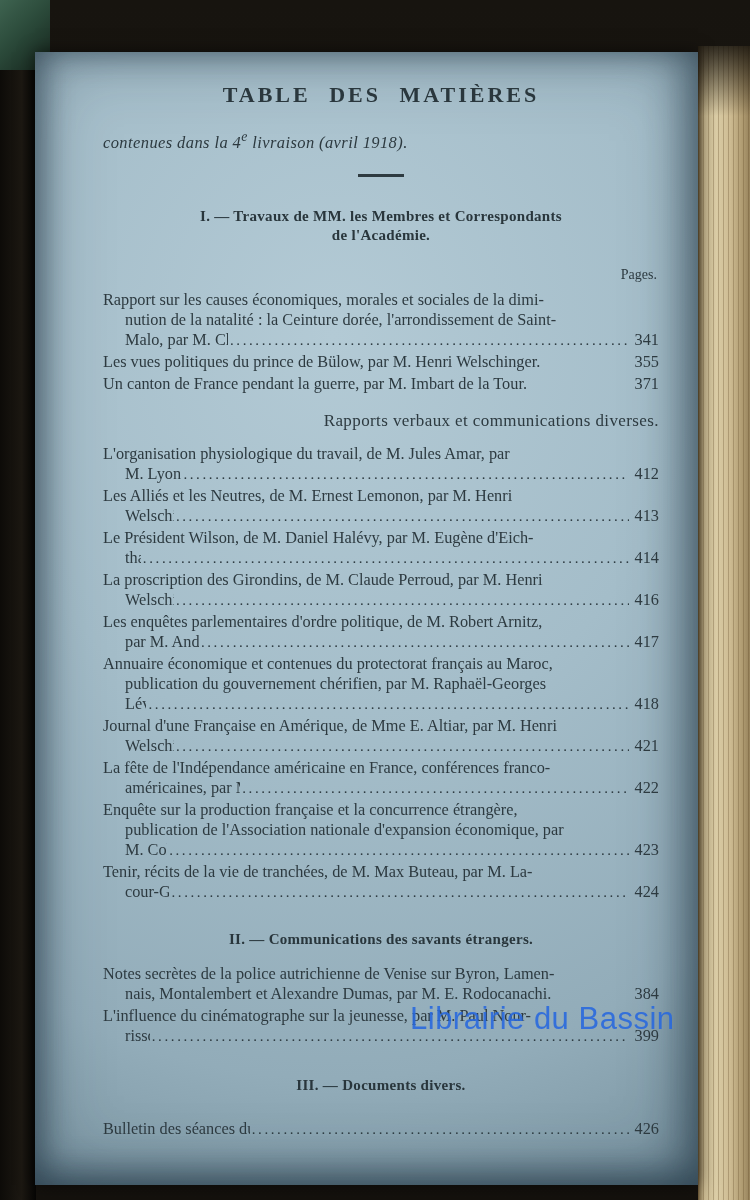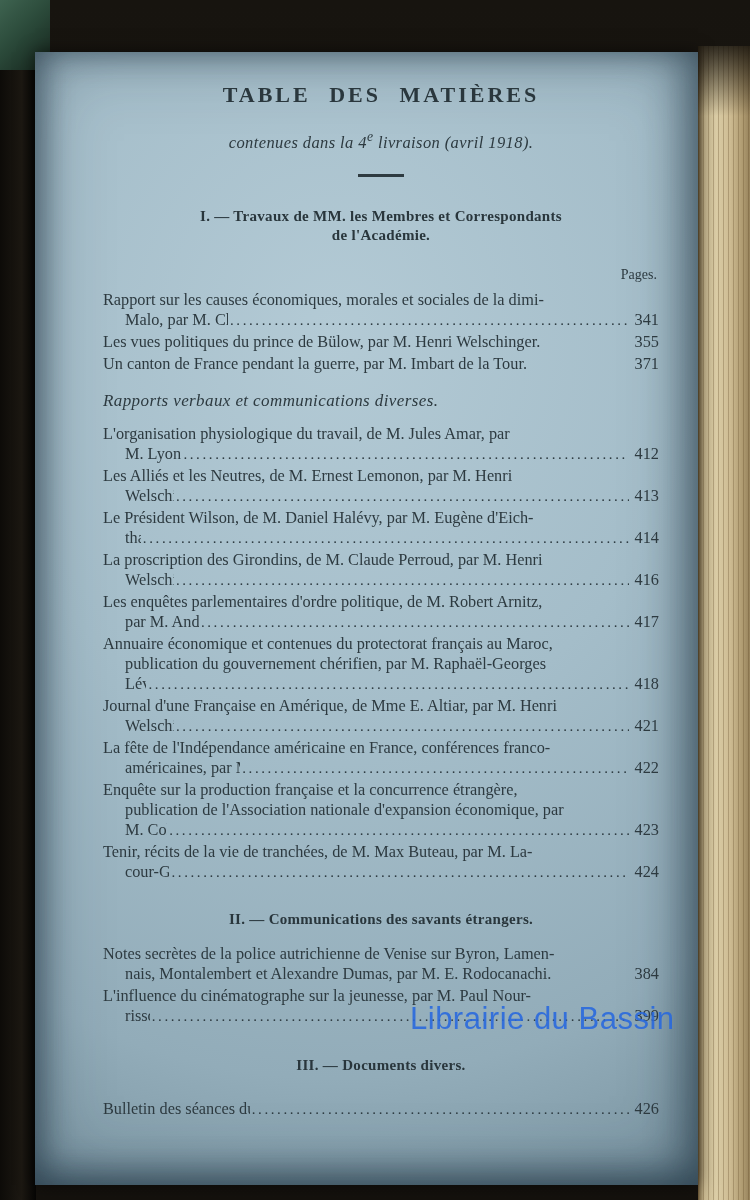--- a/index.html
+++ b/index.html
@@ -41,21 +41,21 @@
   }
   .content{
     position:absolute;left:68px;top:24px;width:556px;color:#2d3a40;
     font-size:16.3px;
   }
   .title{
     text-align:center;font-size:22px;font-weight:700;color:#2a373d;
     letter-spacing:3px;word-spacing:10px;margin:6px 0 4px;
   }
   .subtitle{
-    text-align:center;font-style:italic;font-size:16.5px;margin-top:21px;
+    text-align:left;font-style:italic;font-size:16.5px;margin-top:21px;
     letter-spacing:.4px;
   }
   .rule{width:46px;height:3px;background:#2e3b41;margin:21px auto 0;}
   .sec-heading{
     text-align:center;font-weight:700;font-size:15px;line-height:19px;
     margin-top:30px;letter-spacing:.3px;color:#29363c;
   }
   .pages-label{text-align:right;font-size:14px;margin-top:22px;padding-right:2px;}
   .entries{margin-top:7px;}
   .entry{margin-bottom:2px;overflow:hidden;}
@@ -64,21 +64,21 @@
   .lastline{display:flex;align-items:baseline;}
   .t{white-space:nowrap;flex:0 1 auto;overflow:hidden;}
   .dots{flex:1 1 auto;overflow:hidden;white-space:nowrap;min-width:6px;margin:0 2px;}
   .dots::after{
     content:"......................................................................................................................";
     letter-spacing:2.6px;font-size:15px;
   }
   .noleader .dots::after{content:"";}
   .pg{flex:0 0 auto;margin-left:4px;}
   .italic-heading{
-    text-align:left;font-style:italic;font-size:17px;
+    text-align:right;font-size:17px;
     margin-top:17px;margin-bottom:13px;letter-spacing:.4px;
   }
   .sec2-heading{margin-top:28px;margin-bottom:15px;}
   .sec3-heading{margin-top:30px;margin-bottom:24px;}
   .watermark{
     position:absolute;left:410px;top:1001px;
     font-family:"Liberation Sans","DejaVu Sans",sans-serif;
     font-size:31px;color:rgba(39,104,222,.88);letter-spacing:.5px;white-space:nowrap;
   }
 </style>
@@ -103,20 +103,21 @@
       <div class="sec-heading">
         <div>I. — Travaux de MM. les Membres et Correspondants</div>
         <div>de l'Académie.</div>
       </div>
 
       <div class="pages-label">Pages.</div>
 
       <div class="entries">
         <div class="entry">
           <div class="line">Rapport sur les causes économiques, morales et sociales de la dimi-</div>
+          <div class="line cont">nution de la natalité : la Ceinture dorée, l'arrondissement de Saint-</div>
           <div class="line cont lastline">
             <span class="t">Malo, par M. Charles Benoist</span>
             <span class="dots"></span>
             <span class="pg">341</span>
           </div>
         </div>
         <div class="entry noleader">
           <div class="line lastline">
             <span class="t">Les vues politiques du prince de Bülow, par M. Henri Welschinger.</span>
             <span class="dots"></span>

